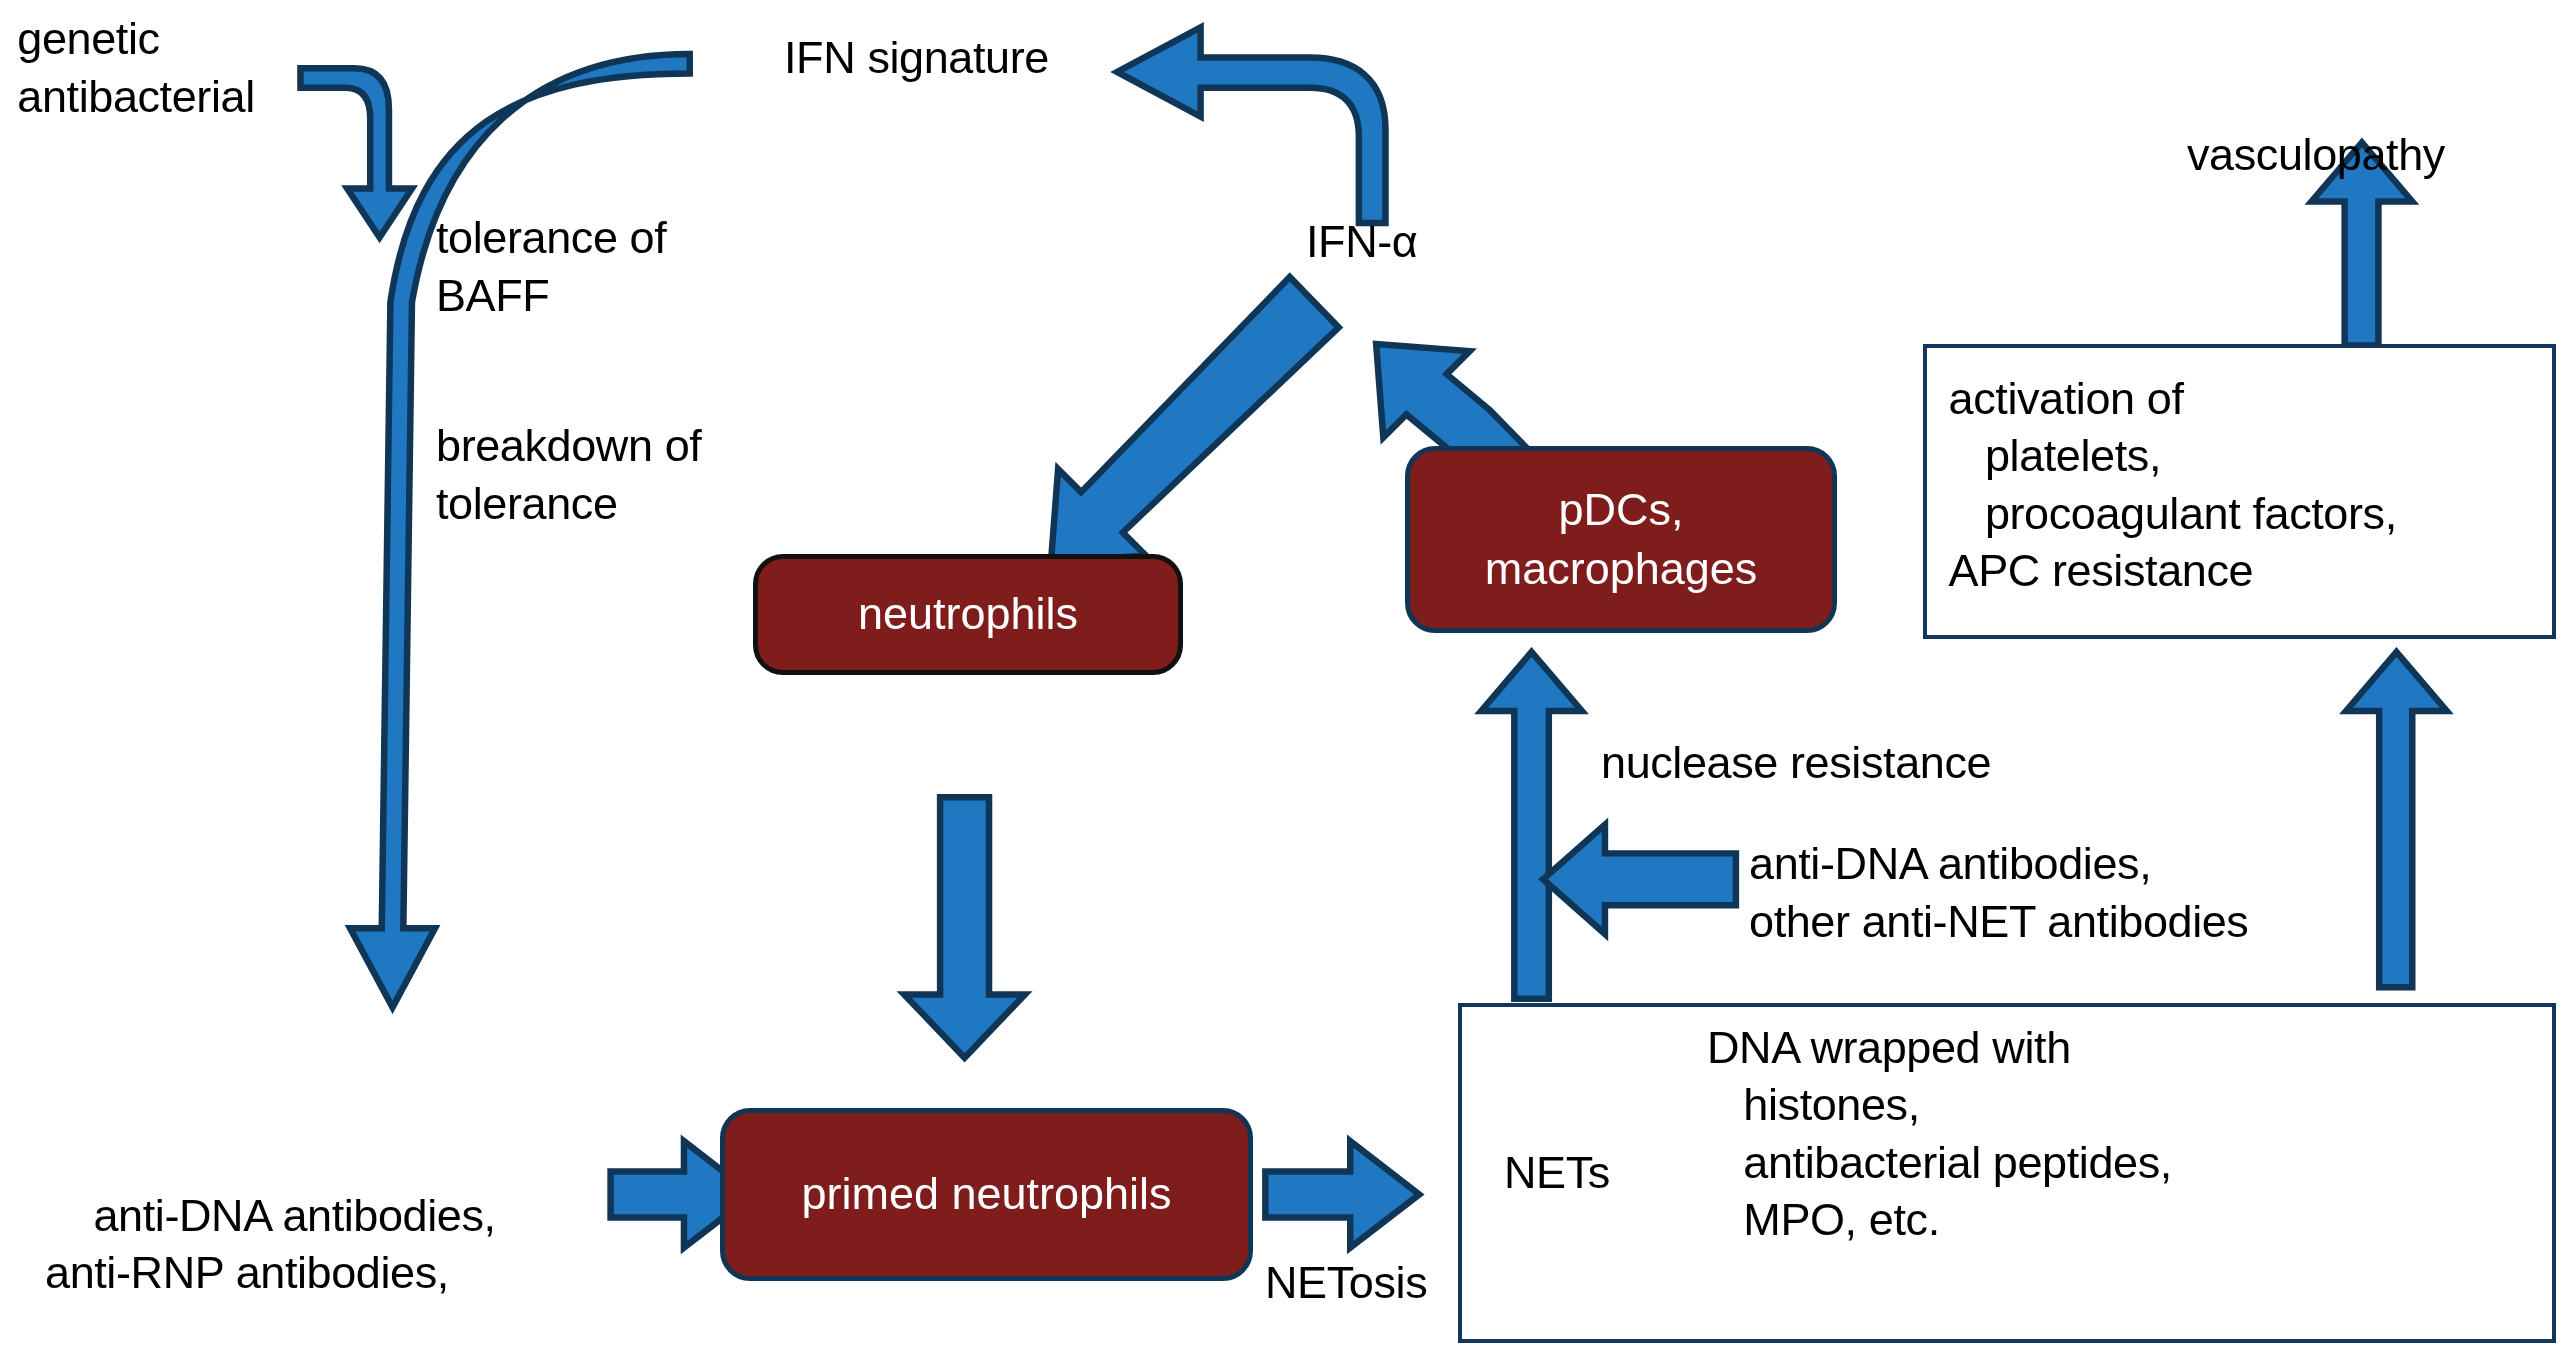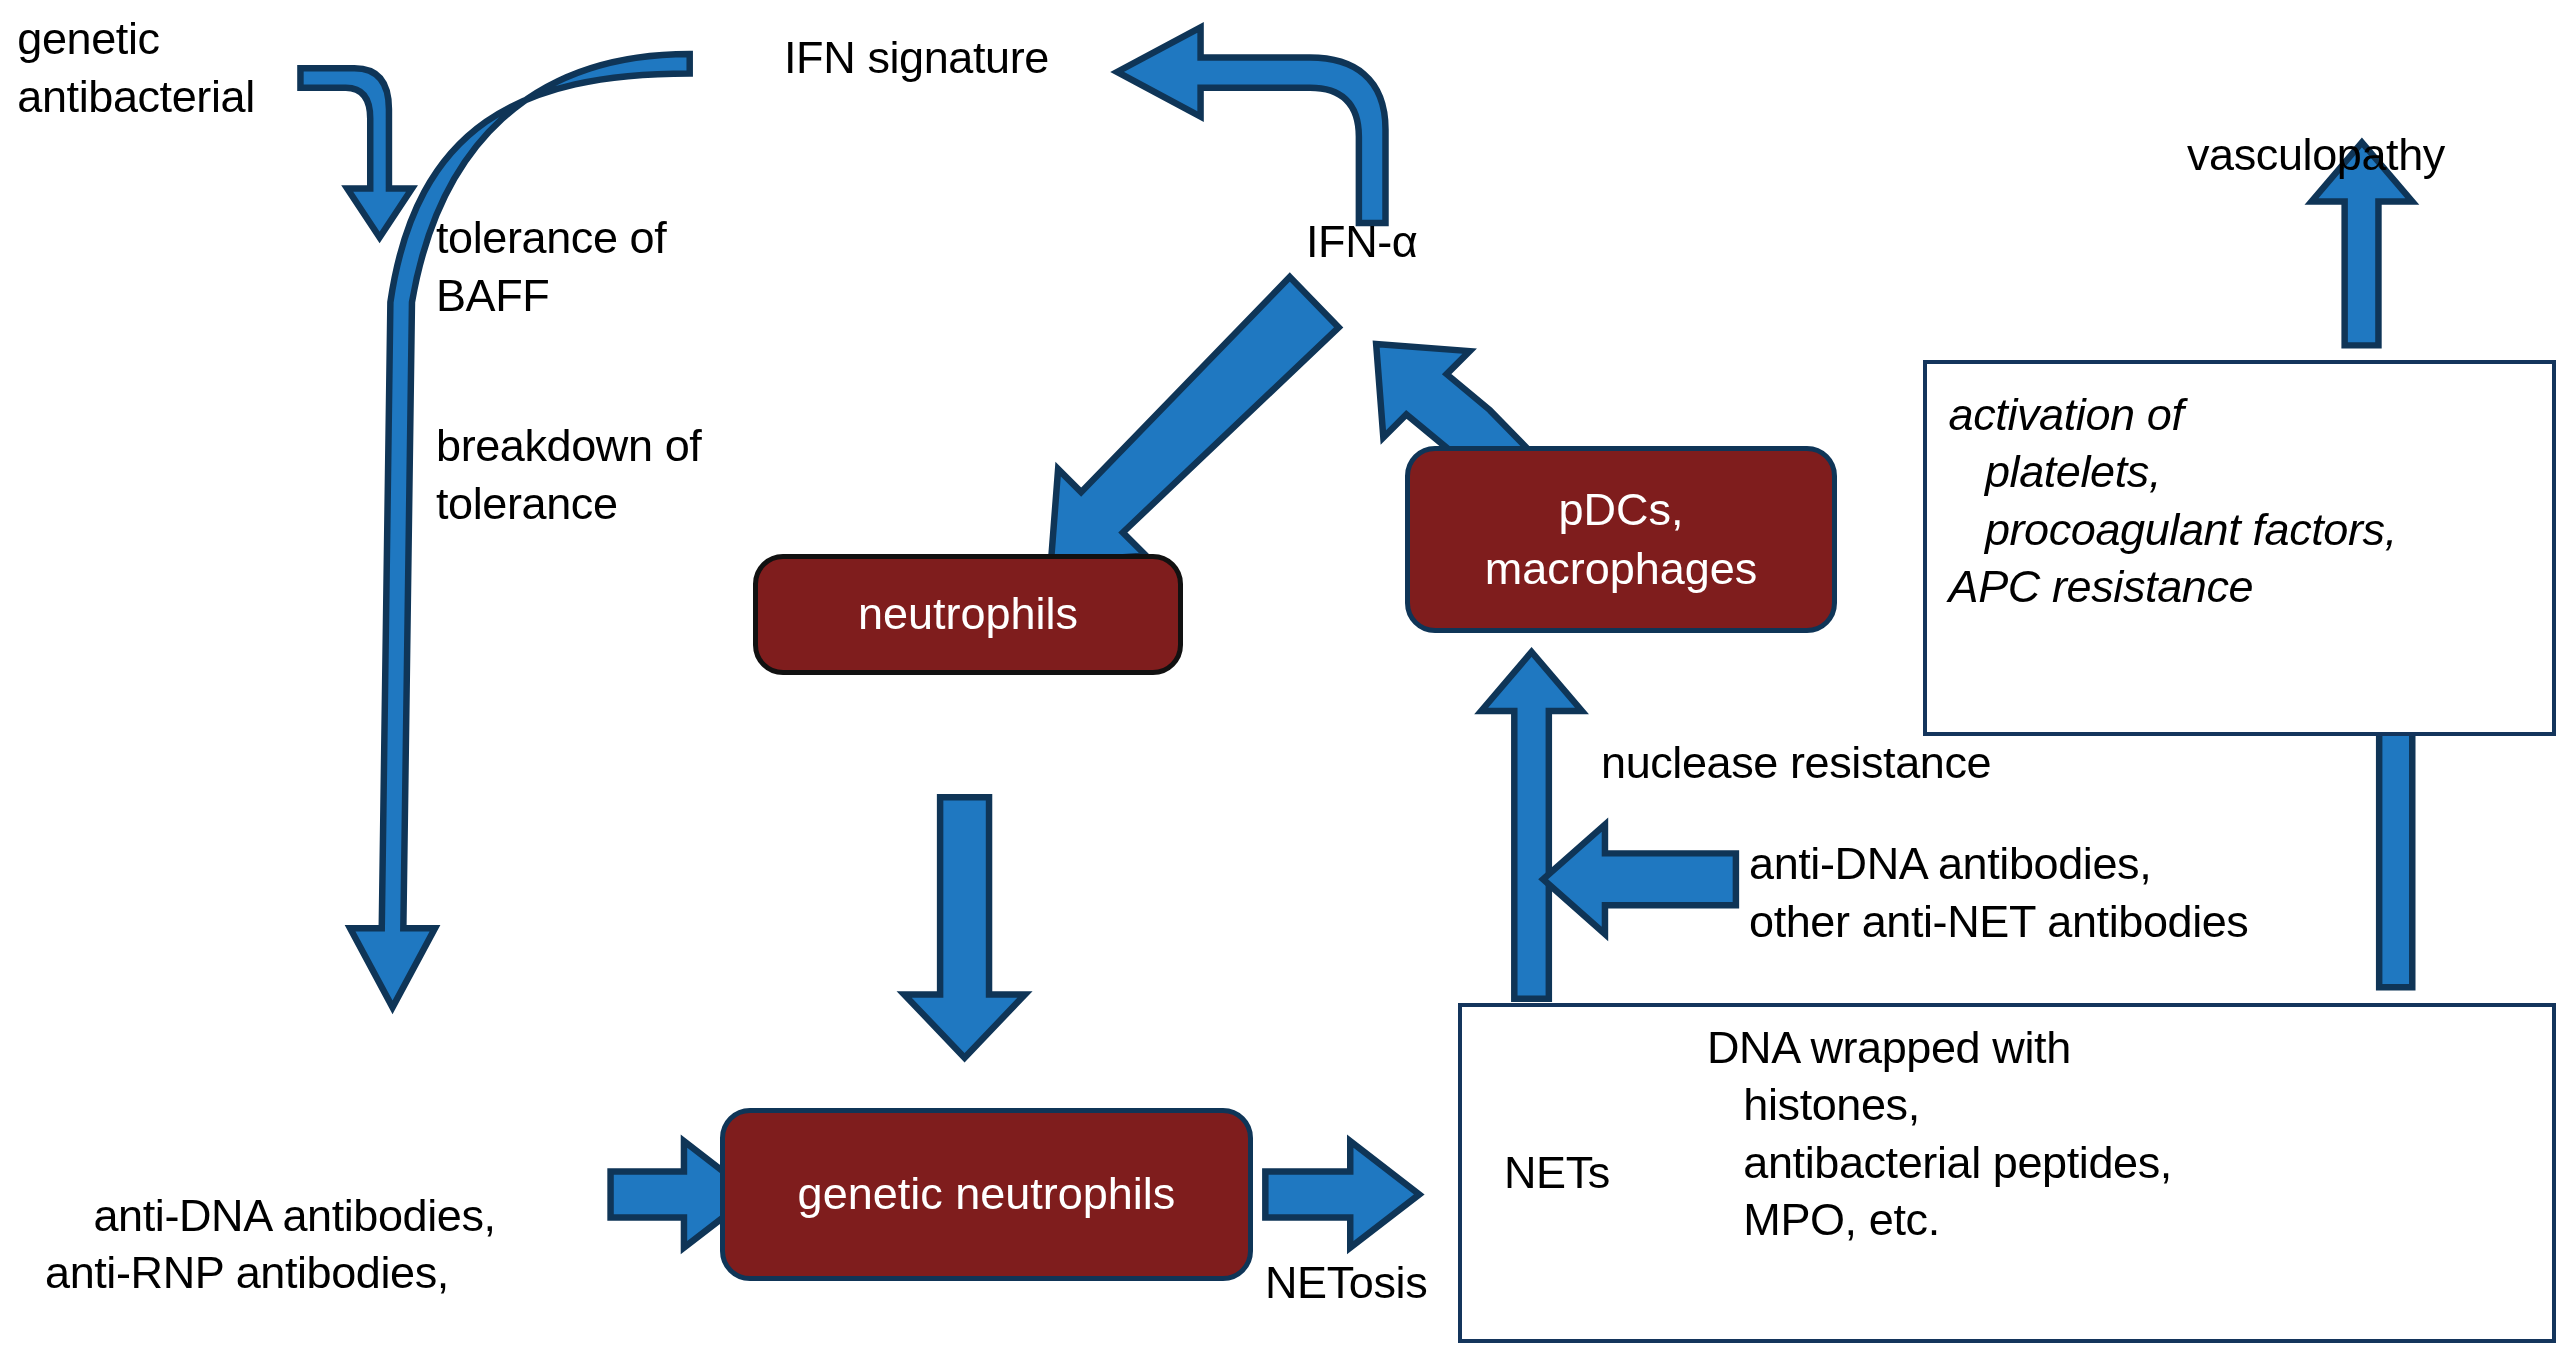--- a/index.html
+++ b/index.html
@@ -181,26 +181,26 @@
   <div class="lbl" style="left:1265px;top:1254px;">NETosis</div>
 
   <div class="lbl" style="left:45px;top:1129px;">
     <span>anti-DNA antibodies,
 anti-RNP antibodies,</span><br>
     
   </div>
 
   <div class="node black-edge" style="left:753px;top:554px;width:430px;height:121px;">neutrophils</div>
 
-  <div class="node" style="left:720px;top:1108px;width:533px;height:173px;">genetic neutrophils</div>
+  <div class="node" style="left:720px;top:1108px;width:533px;height:173px;">primed neutrophils</div>
 
   <div class="node" style="left:1405px;top:446px;width:432px;height:187px;">pDCs,
 macrophages</div>
 
-  <div class="obox" style="left:1923px;top:360px;width:633px;height:376px;font-style:italic;">
+  <div class="obox" style="left:1923px;top:344px;width:633px;height:295px;">
     <div class="lbl" style="left:21.6px;top:21.6px;position:absolute;">activation of
    platelets,
    procoagulant factors,
 APC resistance</div>
   </div>
 
   <div class="obox" style="left:1458px;top:1003px;width:1098px;height:340px;">
     <div class="lbl" style="left:42px;top:137px;position:absolute;">NETs</div>
     <div class="lbl" style="left:245px;top:11.5px;position:absolute;">DNA wrapped with
    histones,

